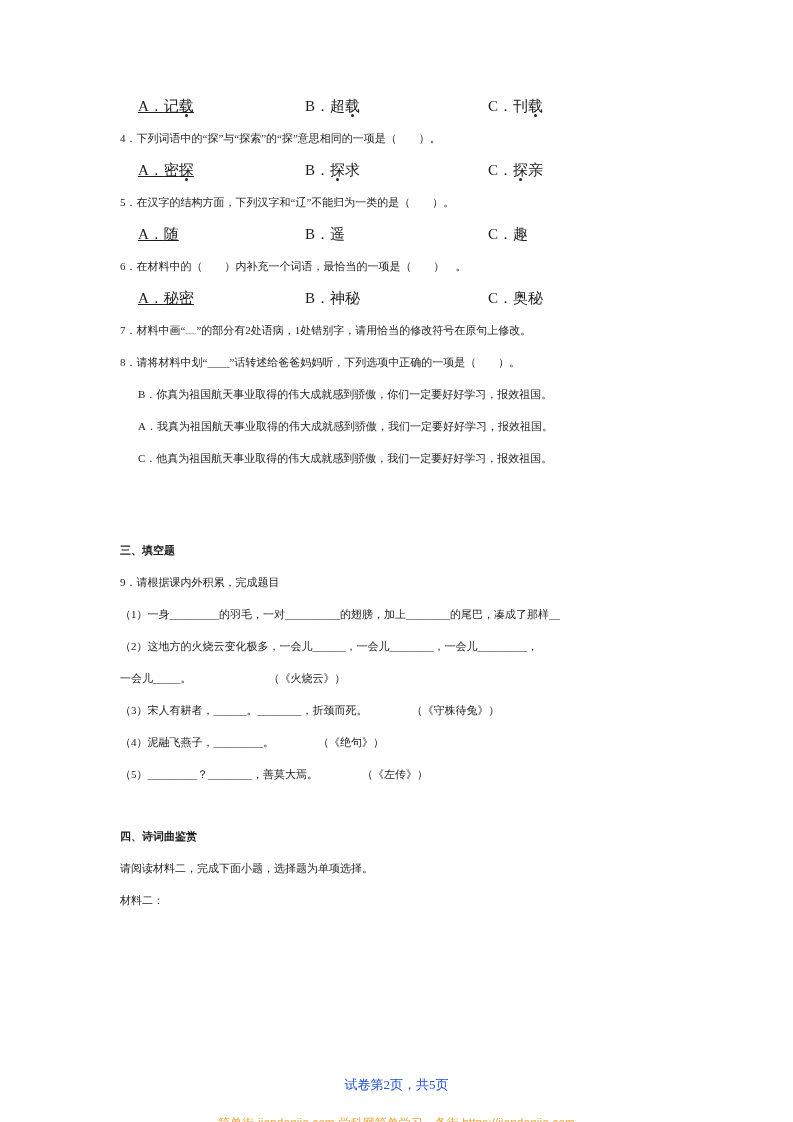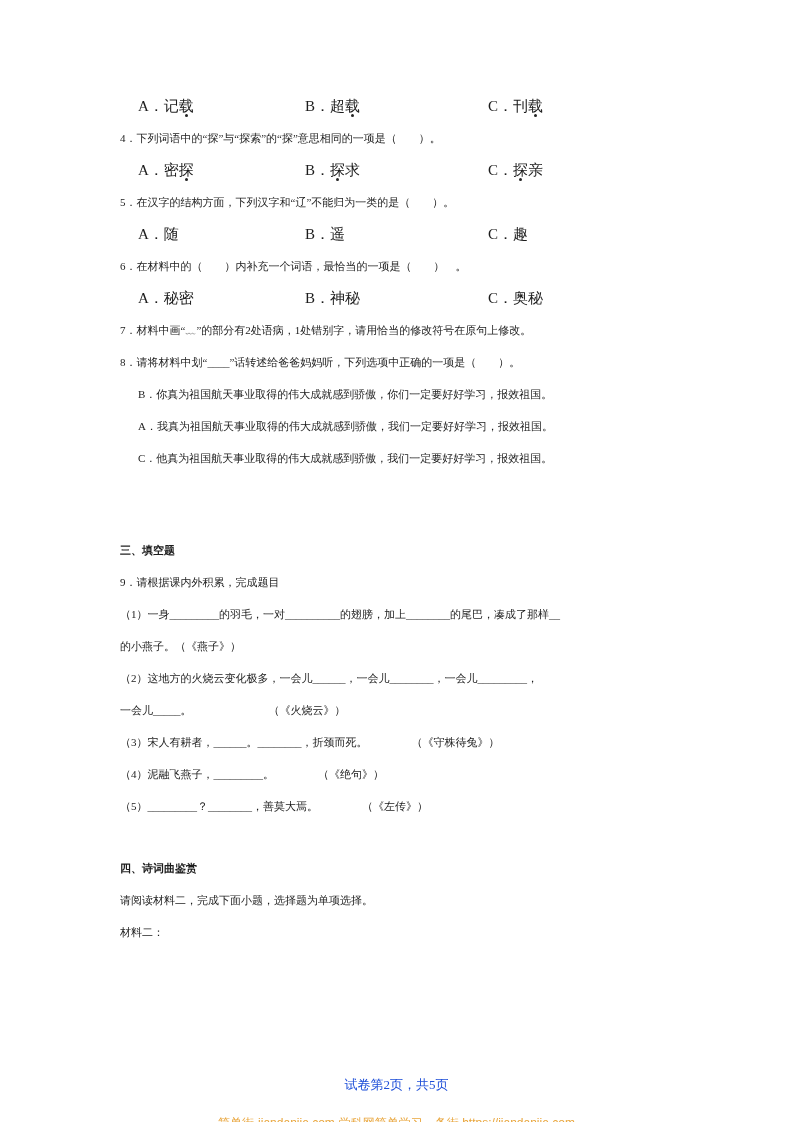--- a/index.html
+++ b/index.html
@@ -26,21 +26,21 @@
     white-space: pre-wrap;
   }
   .indent { padding-left: 18px; }
   .opt-row {
     display: flex;
     padding-left: 18px;
     font-size: 15px;
     line-height: 32px;
     min-height: 32px;
   }
-  .oc1 { width: 167px; }
+  .oc1 { width: 167px; text-decoration: underline; }
   .oc2 { width: 183px; }
   .oc3 { flex: 1; }
   .emph { position: relative; }
   .emph::after {
     content: "";
     position: absolute;
     left: 50%;
     margin-left: -1.5px;
     bottom: -3px;
     width: 3px;
@@ -118,21 +118,20 @@
     <p class="line">7．材料中画“﹏”的部分有2处语病，1处错别字，请用恰当的修改符号在原句上修改。</p>
     <p class="line">8．请将材料中划“____”话转述给爸爸妈妈听，下列选项中正确的一项是（　　）。</p>
 
     <p class="line indent">B．你真为祖国航天事业取得的伟大成就感到骄傲，你们一定要好好学习，报效祖国。</p>
     <p class="line indent">A．我真为祖国航天事业取得的伟大成就感到骄傲，我们一定要好好学习，报效祖国。</p>
     <p class="line indent">C．他真为祖国航天事业取得的伟大成就感到骄傲，我们一定要好好学习，报效祖国。</p>
 
     <p class="line section-title mt-section3">三、填空题</p>
     <p class="line">9．请根据课内外积累，完成题目</p>
     <p class="line">（1）一身_________的羽毛，一对__________的翅膀，加上________的尾巴，凑成了那样__</p>
-    <p class="line">的小燕子。（《燕子》）</p>
     <p class="line">（2）这地方的火烧云变化极多，一会儿______，一会儿________，一会儿_________，</p>
     <p class="line">一会儿_____。　　　　　　　（《火烧云》）</p>
     <p class="line">（3）宋人有耕者，______。________，折颈而死。　　　　（《守株待兔》）</p>
     <p class="line">（4）泥融飞燕子，_________。　　　　（《绝句》）</p>
     <p class="line">（5）_________？________，善莫大焉。　　　　（《左传》）</p>
 
     <p class="line section-title mt-section4">四、诗词曲鉴赏</p>
     <p class="line">请阅读材料二，完成下面小题，选择题为单项选择。</p>
     <p class="line">材料二：</p>
 

